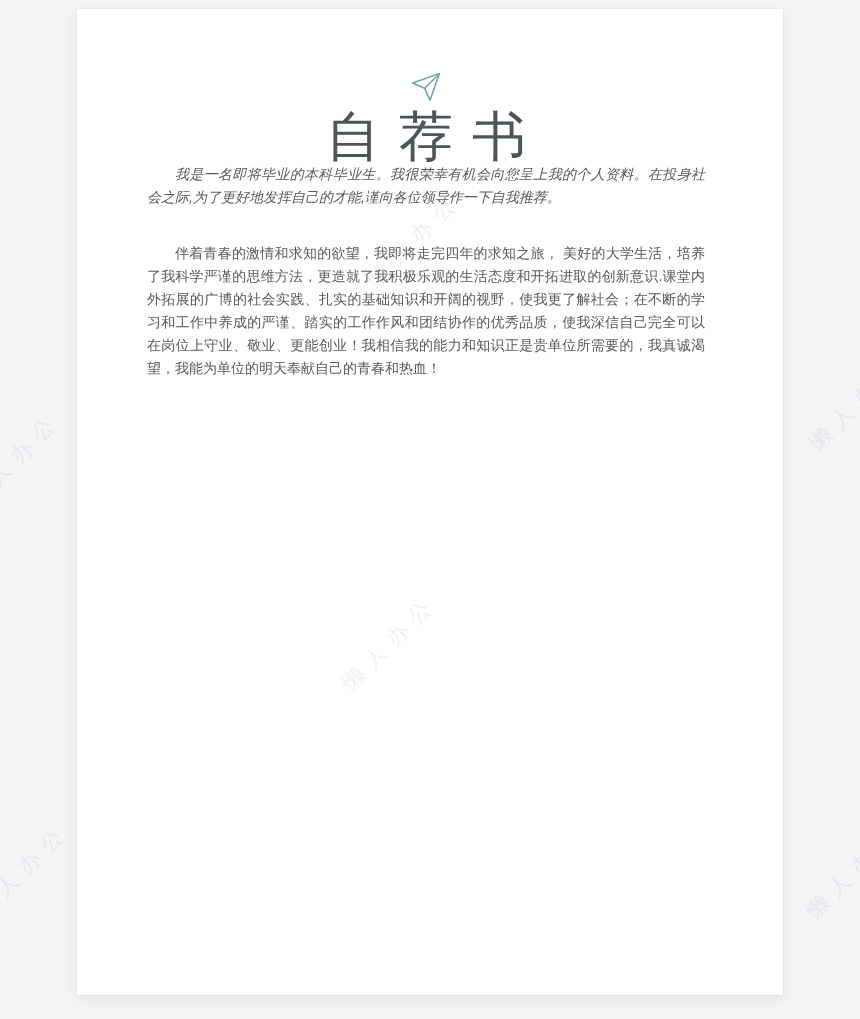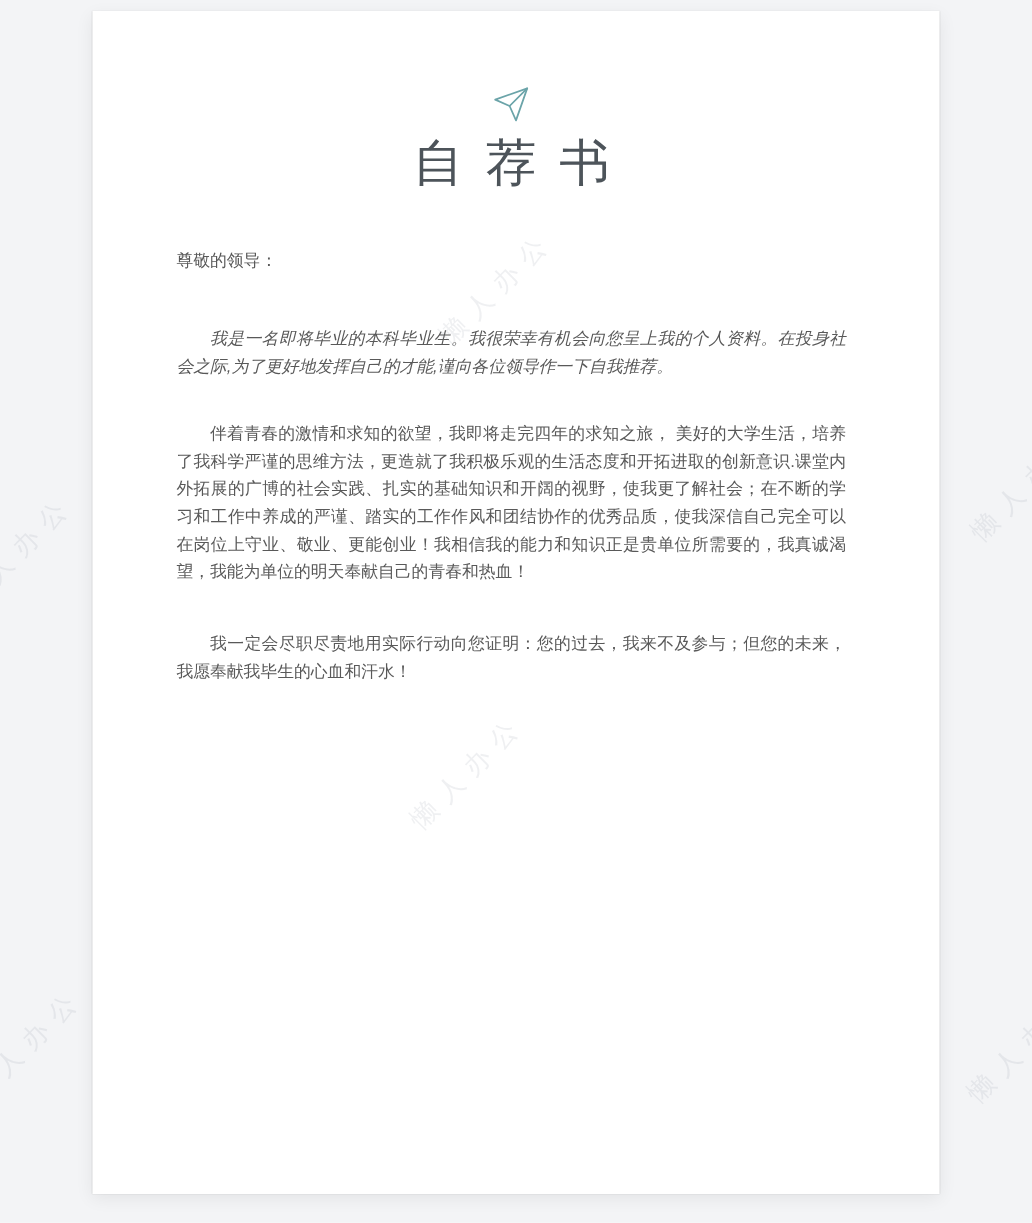--- a/index.html
+++ b/index.html
@@ -30,21 +30,21 @@
     text-align: center;
     height: 34px;
   }
   .plane-wrap svg {
     width: 34px;
     height: 32px;
   }
   .doc-title {
     margin-top: 6px;
     text-align: center;
-    font-size: 42px;
+    font-size: 54px;
     line-height: 52px;
     font-weight: 300;
     color: #4d545a;
     letter-spacing: 19px;
     padding-left: 19px; 
     font-family: "Liberation Serif", "DejaVu Serif", serif;
   }
   .body-text {
     font-size: 14px;
     line-height: 23px;
@@ -93,26 +93,24 @@
 
     <div class="plane-wrap">
       <svg viewBox="0 0 24 24" fill="none" stroke="#6ba4a9" stroke-width="1.1" stroke-linecap="round" stroke-linejoin="round" aria-hidden="true">
         <line x1="22" y1="2" x2="11" y2="13"></line>
         <polygon points="22 2 15 22 11 13 2 9 22 2"></polygon>
       </svg>
     </div>
 
     <div class="doc-title">自荐书</div>
 
-    <div class="body-text greeting">尊敬的领导：</div>
 
 
     <div class="body-text para-1">我是一名即将毕业的本科毕业生。我很荣幸有机会向您呈上我的个人资料。在投身社会之际,为了更好地发挥自己的才能,谨向各位领导作一下自我推荐。</div>
 
     <div class="body-text para-2">伴着青春的激情和求知的欲望，我即将走完四年的求知之旅，  美好的大学生活，培养了我科学严谨的思维方法，更造就了我积极乐观的生活态度和开拓进取的创新意识.课堂内外拓展的广博的社会实践、扎实的基础知识和开阔的视野，使我更了解社会；在不断的学习和工作中养成的严谨、踏实的工作作风和团结协作的优秀品质，使我深信自己完全可以在岗位上守业、敬业、更能创业！我相信我的能力和知识正是贵单位所需要的，我真诚渴望，我能为单位的明天奉献自己的青春和热血！</div>
 
-    <div class="body-text para-3">我一定会尽职尽责地用实际行动向您证明：您的过去，我来不及参与；但您的未来，我愿奉献我毕生的心血和汗水！</div>
 
 
 
 
   </div>
 </div>
 
 </body></html>

